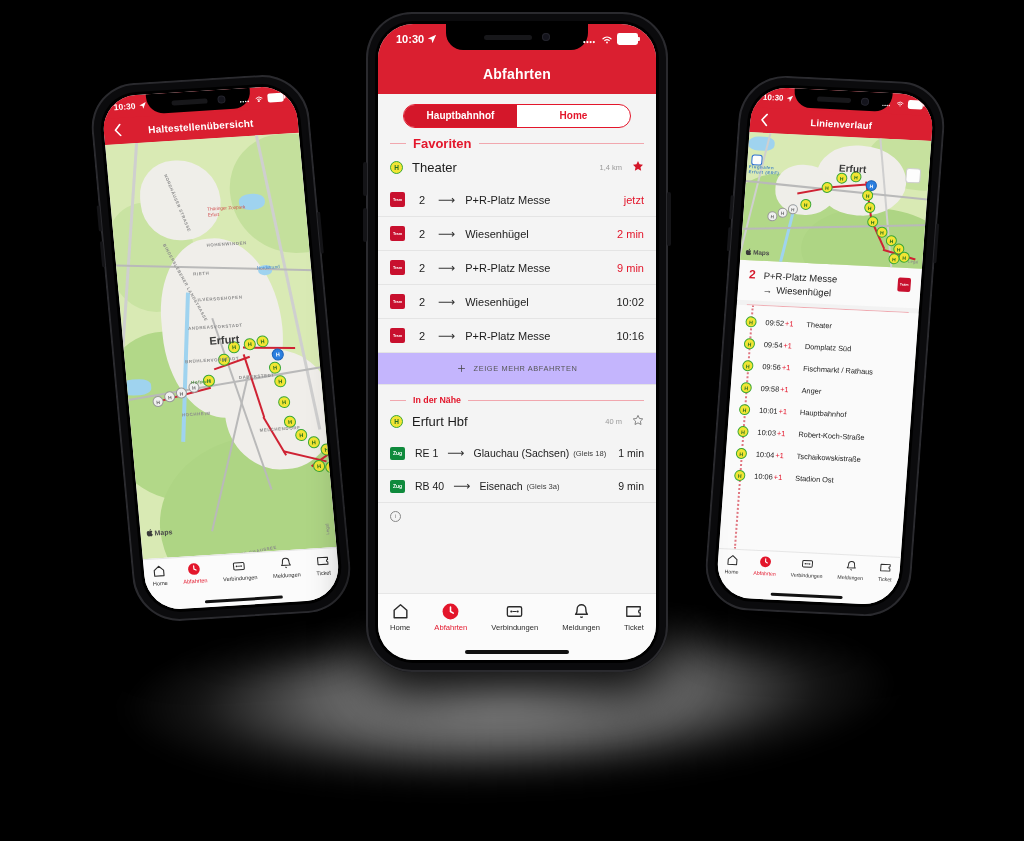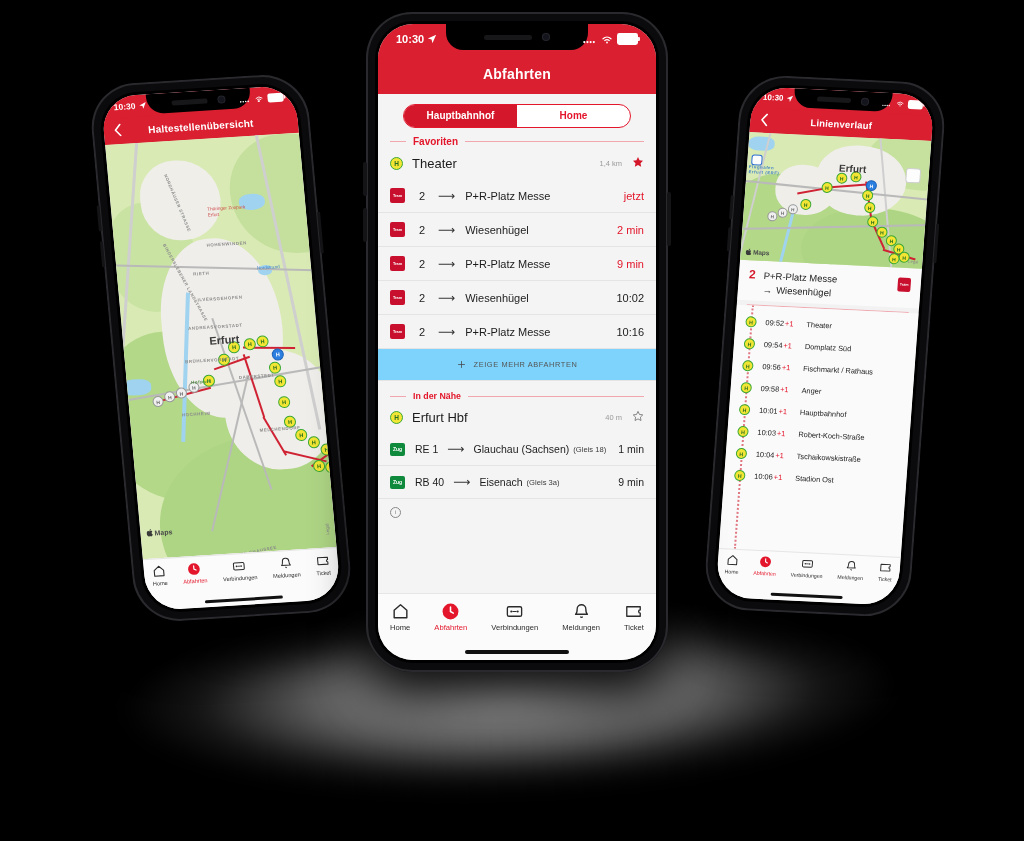--- a/index.html
+++ b/index.html
@@ -544,21 +544,21 @@
 
         <div style="background:#f4f4f4;flex:1;display:flex;flex-direction:column;overflow:hidden;">
 
           <div style="padding:10px 25px 8px 25px;">
             <div class="seg" style="height:22px;font-size:10px;">
               <div class="on" style="line-height:22px;">Hauptbahnhof</div>
               <div style="line-height:22px;">Home</div>
             </div>
           </div>
 
-          <div class="sechead" style="padding:0 12px 0 12px;font-size:10px;">
+          <div class="sechead" style="padding:0 12px 0 12px;font-size:13px;">
             <span class="ln pre"></span>
             <span>Favoriten</span>
             <span class="ln"></span>
           </div>
 
           <div class="stoprow" style="padding:7px 12px 7px 12px;">
             <span class="hicon" style="width:11px;height:11px;font-size:6.5px;margin-right:9px;">H</span>
             <span style="font-size:13px;color:#1c1c1c;">Theater</span>
             <span style="margin-left:auto;font-size:7.5px;color:#9a9a9a;margin-right:10px;">1,4 km</span>
             <span><svg width="12" height="12" viewBox="0 0 24 24">
@@ -597,21 +597,21 @@
               </div>
               <div class="depart" style="padding: 9px 12px; font-size: 11px; color: rgb(28, 28, 28);">
                 <span class="modebadge" style="width:15px;height:15px;font-size:3.8px;margin-right:14px;">Tram</span>
                 <span style="min-width:9px;">2</span>
                 <span class="arrow" style="margin:0 10px;font-size:12px;">⟶</span>
                 <span>P+R-Platz Messe</span>
                 <span class="time">10:16</span>
               </div>
             </div>
 
-          <div class="morebtn" style="padding:11px 0 11px 0;font-size:7.4px;background:#7dd3fc;border-bottom:1px solid #e4e4e4;">
+          <div class="morebtn" style="padding:11px 0 11px 0;font-size:7.4px;background:#c4b5fd;border-bottom:1px solid #e4e4e4;">
             <svg width="9" height="9" viewBox="0 0 24 24">
                 <path d="M12 4 V20 M4 12 H20" stroke="#444" stroke-width="2" stroke-linecap="round"></path>
               </svg>
             <span>ZEIGE MEHR ABFAHRTEN</span>
           </div>
 
           <div class="sechead" style="padding:10px 12px 0 12px;font-size:8.8px;">
             <span class="ln pre"></span>
             <span>In der Nähe</span>
             <span class="ln"></span>

